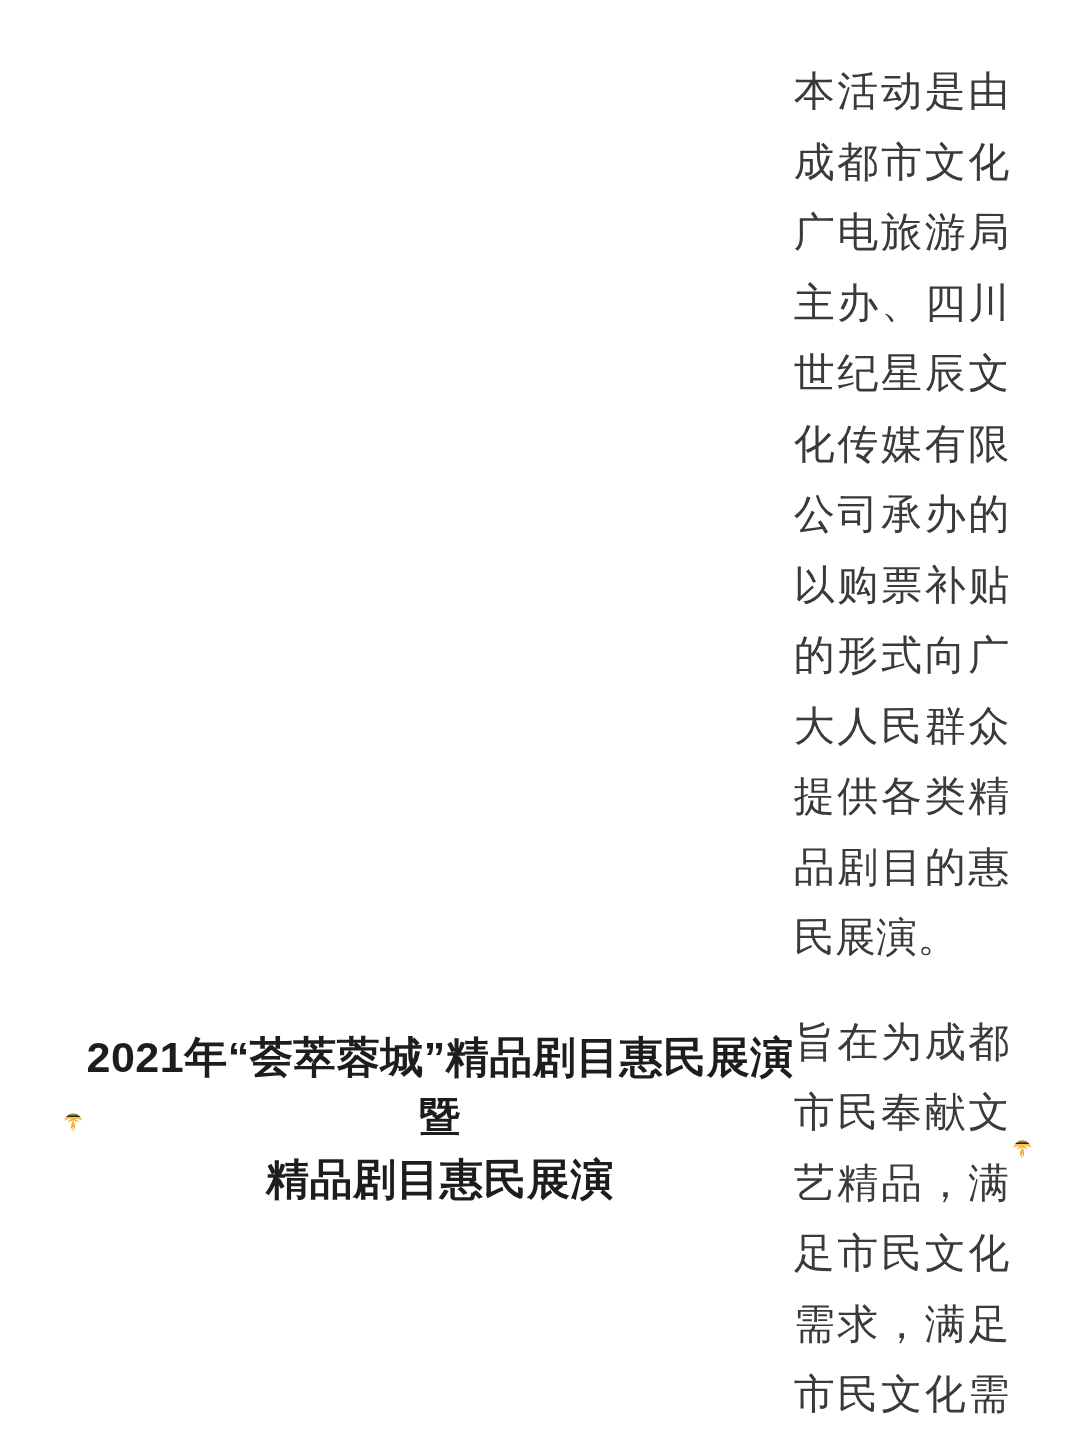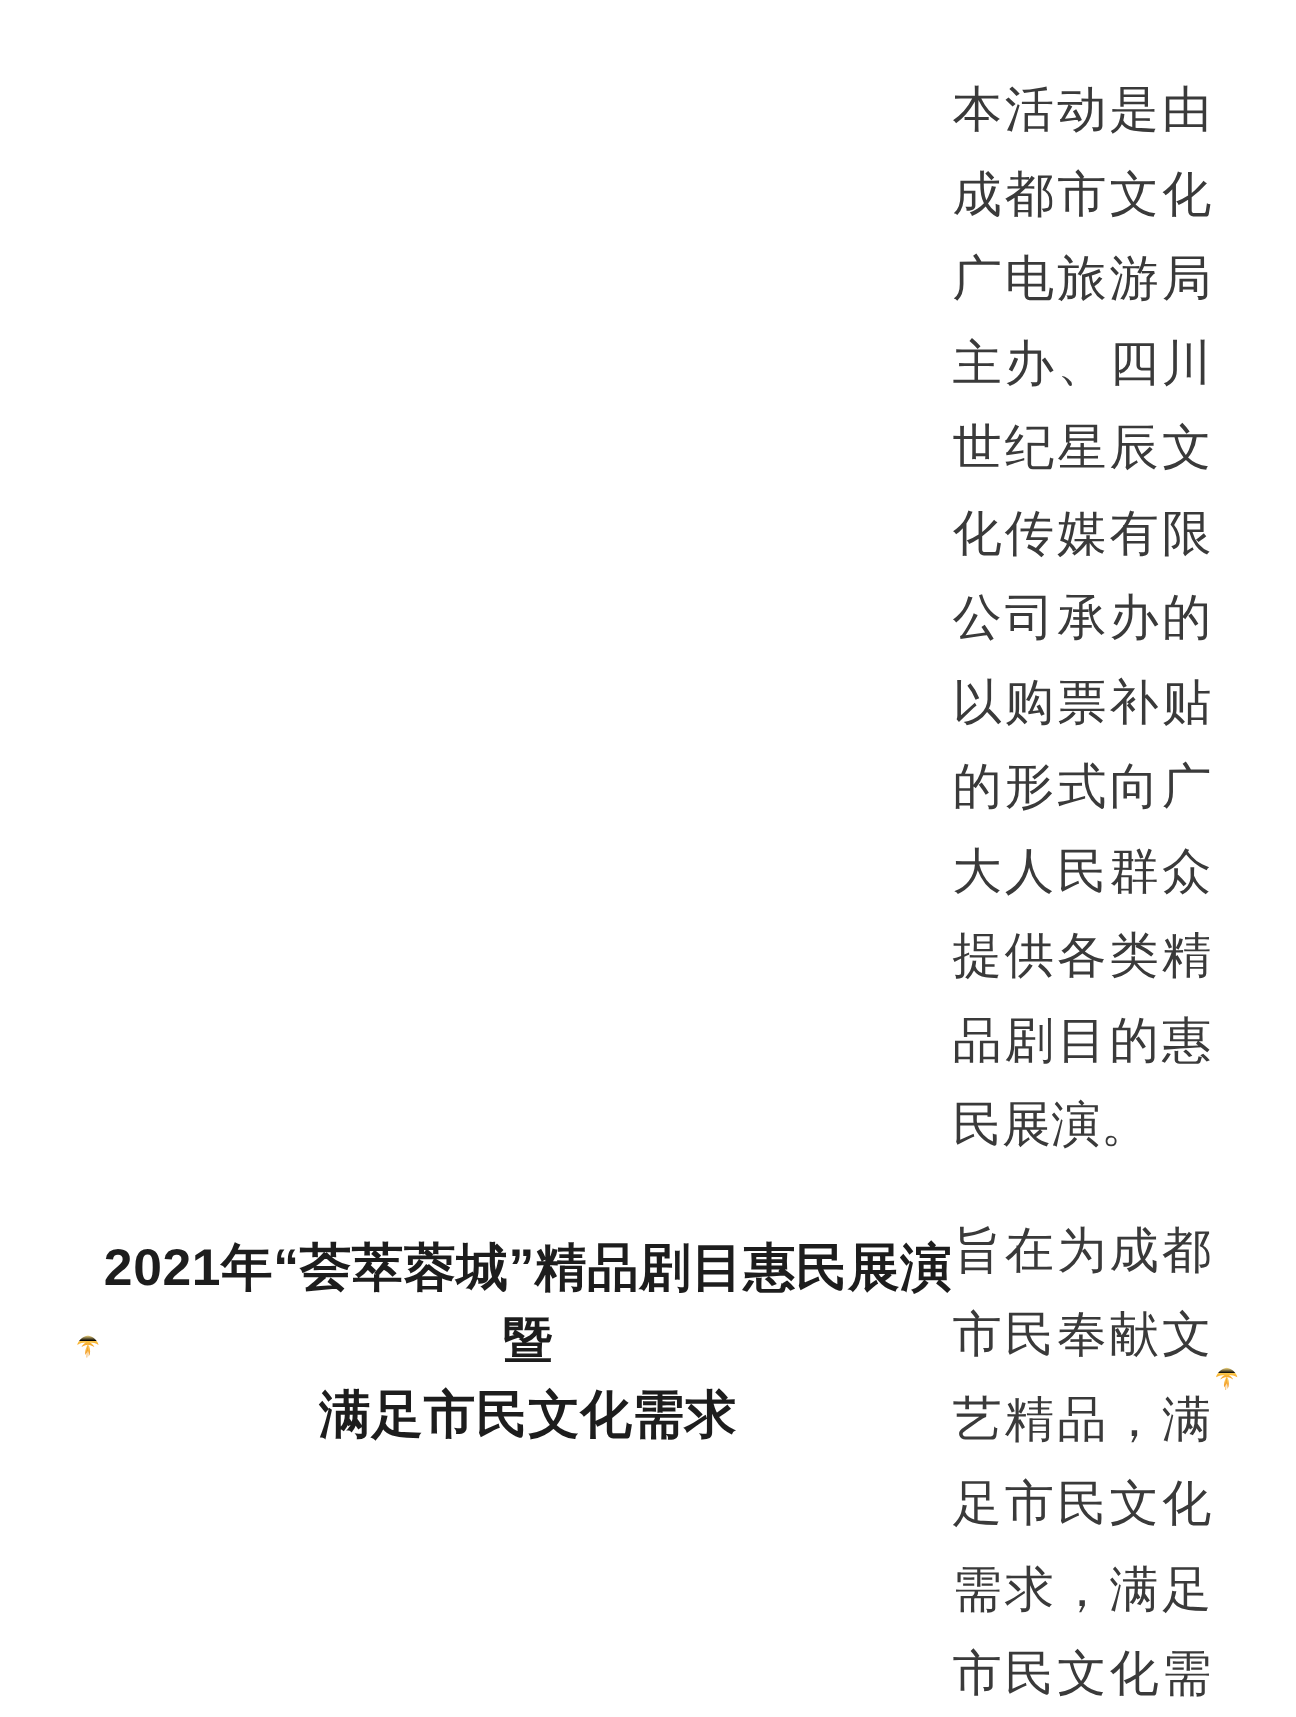--- a/index.html
+++ b/index.html
@@ -102,21 +102,21 @@
 
     <path d="M60 18 C 40 22, 22 38, 20 54 C 30 48, 42 45, 52 45 C 44 50, 38 56, 36 62 C 46 56, 56 53, 60 53 C 64 53, 74 56, 84 62 C 82 56, 76 50, 68 45 C 78 45, 90 48, 100 54 C 98 38, 80 22, 60 18 Z" fill="url(#gk1)"></path>
 
     <path d="M57 56 C 52 66, 48 80, 50 92 C 54 86, 58 80, 60 76 C 62 82, 64 90, 63 98 C 70 88, 70 70, 64 56 Z" fill="url(#gk2)"></path>
     <path d="M60 54 C 58 70, 57 86, 56 100" stroke="#f39a17" stroke-width="2.5" fill="none" stroke-linecap="round"></path>
   </svg>
 
   <div class="title-block">
     <div class="title-line-1">2021年“荟萃蓉城”精品剧目惠民展演</div>
     <div class="title-line-2">暨</div>
-    <div class="title-line-3">满足市民文化需求</div>
+    <div class="title-line-3">精品剧目惠民展演</div>
   </div>
 
   <div class="body-block">
     <p class="para">本活动是由成都市文化广电旅游局主办、四川世纪星辰文化传媒有限公司承办的以购票补贴的形式向广大人民群众提供各类精品剧目的惠民展演。</p>
     <p class="para">旨在为成都市民奉献文艺精品，满足市民文化需求，满足市民文化需求，在全市营造庆祝建党100周年的浓厚社会氛围，助力世界文化名城建设，进一步提升城市的美誉度和文化软实力。</p>
   </div>
 
   <svg class="ornament ornament-bottom" viewBox="0 0 120 110" aria-hidden="true">
     <path d="M60 18 C 40 22, 22 38, 20 54 C 30 48, 42 45, 52 45 C 44 50, 38 56, 36 62 C 46 56, 56 53, 60 53 C 64 53, 74 56, 84 62 C 82 56, 76 50, 68 45 C 78 45, 90 48, 100 54 C 98 38, 80 22, 60 18 Z" fill="url(#gk1)"></path>
     <path d="M57 56 C 52 66, 48 80, 50 92 C 54 86, 58 80, 60 76 C 62 82, 64 90, 63 98 C 70 88, 70 70, 64 56 Z" fill="url(#gk2)"></path>

